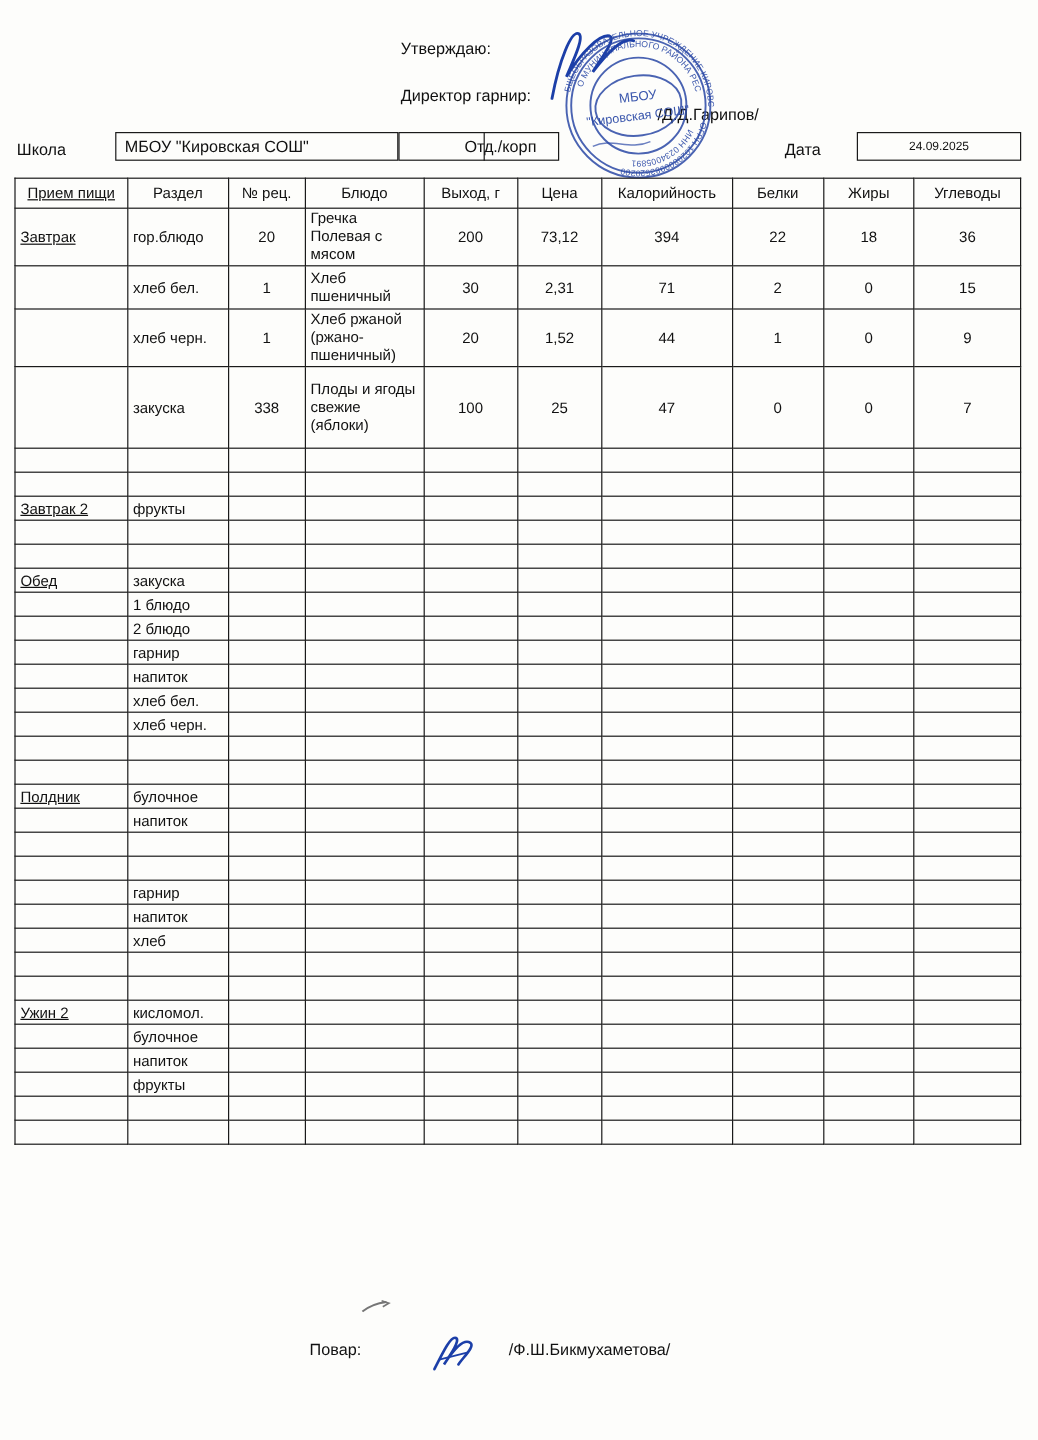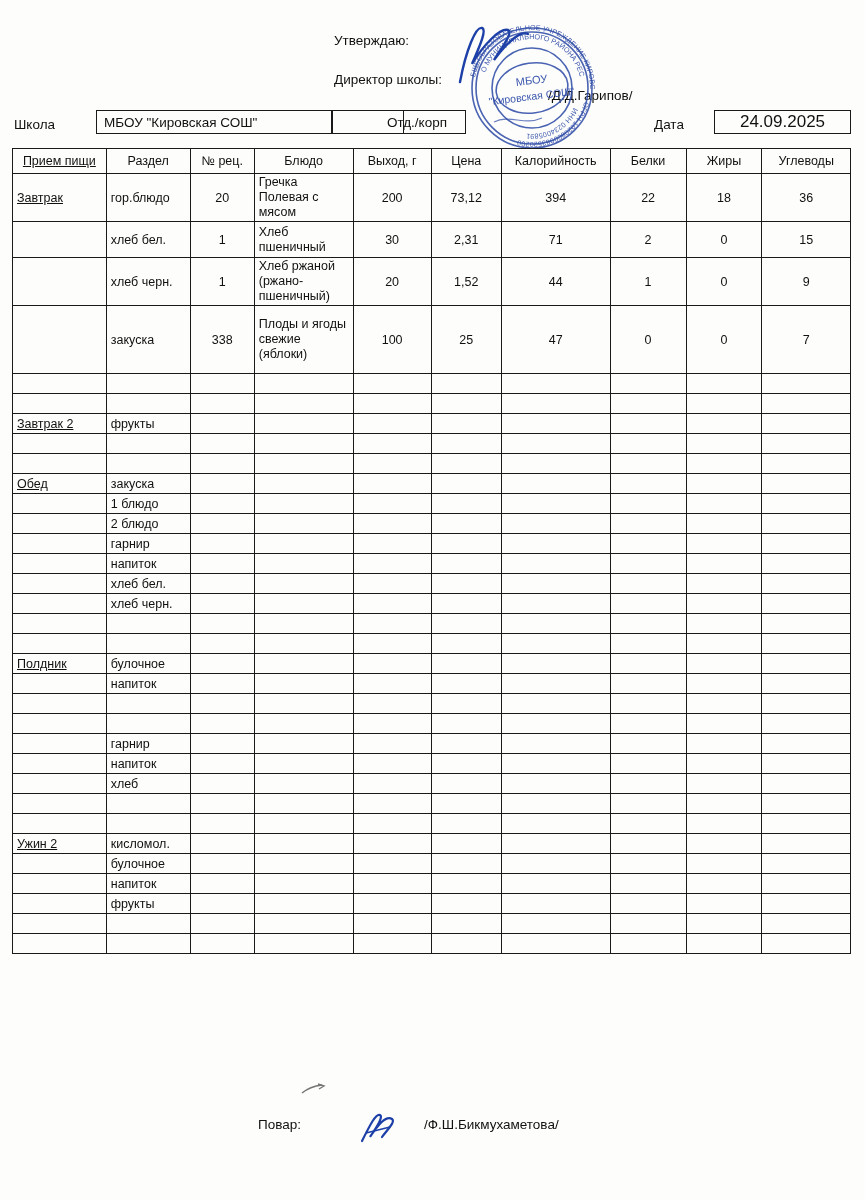--- a/index.html
+++ b/index.html
@@ -46,21 +46,21 @@
   }
   .otd-label{padding-left:6px;}
   .otd-field{
     position:absolute;left:403px;top:110px;width:63px;height:24px;
     border-left:1px solid #1a1a1a;box-sizing:border-box;
   }
   .date-label{position:absolute;left:654px;top:117px;font-size:13.5px;}
   .date-box{
     position:absolute;left:714px;top:110px;width:137px;height:24px;
     border:1px solid #1a1a1a;box-sizing:border-box;
-    display:flex;align-items:center;justify-content:center;font-size:17px;
+    display:flex;align-items:center;justify-content:center;font-size:10px;
   }
 
   
   .stamp{
     position:absolute;left:458px;top:14px;width:148px;height:148px;
     pointer-events:none;
   }
   .stamp svg{display:block;}
   .sig1{
     position:absolute;left:448px;top:20px;width:90px;height:70px;
@@ -114,21 +114,21 @@
 
   .scribble{position:absolute;pointer-events:none;opacity:.8;}
 </style>
 </head>
 <body>
 
 <div class="page">
 
   <div class="hdr">
     <div class="approve">Утверждаю:</div>
-    <div class="director">Директор школы:</div>
+    <div class="director">Директор гарнир:</div>
     <div class="director-name">/Д.Д.Гарипов/</div>
 
     <div class="school-label">Школа</div>
     <div class="school-box">МБОУ "Кировская СОШ"</div>
 
     <div class="otd-box">
       <span class="otd-label">Отд./корп</span>
     </div>
     <div class="otd-field"></div>
 

